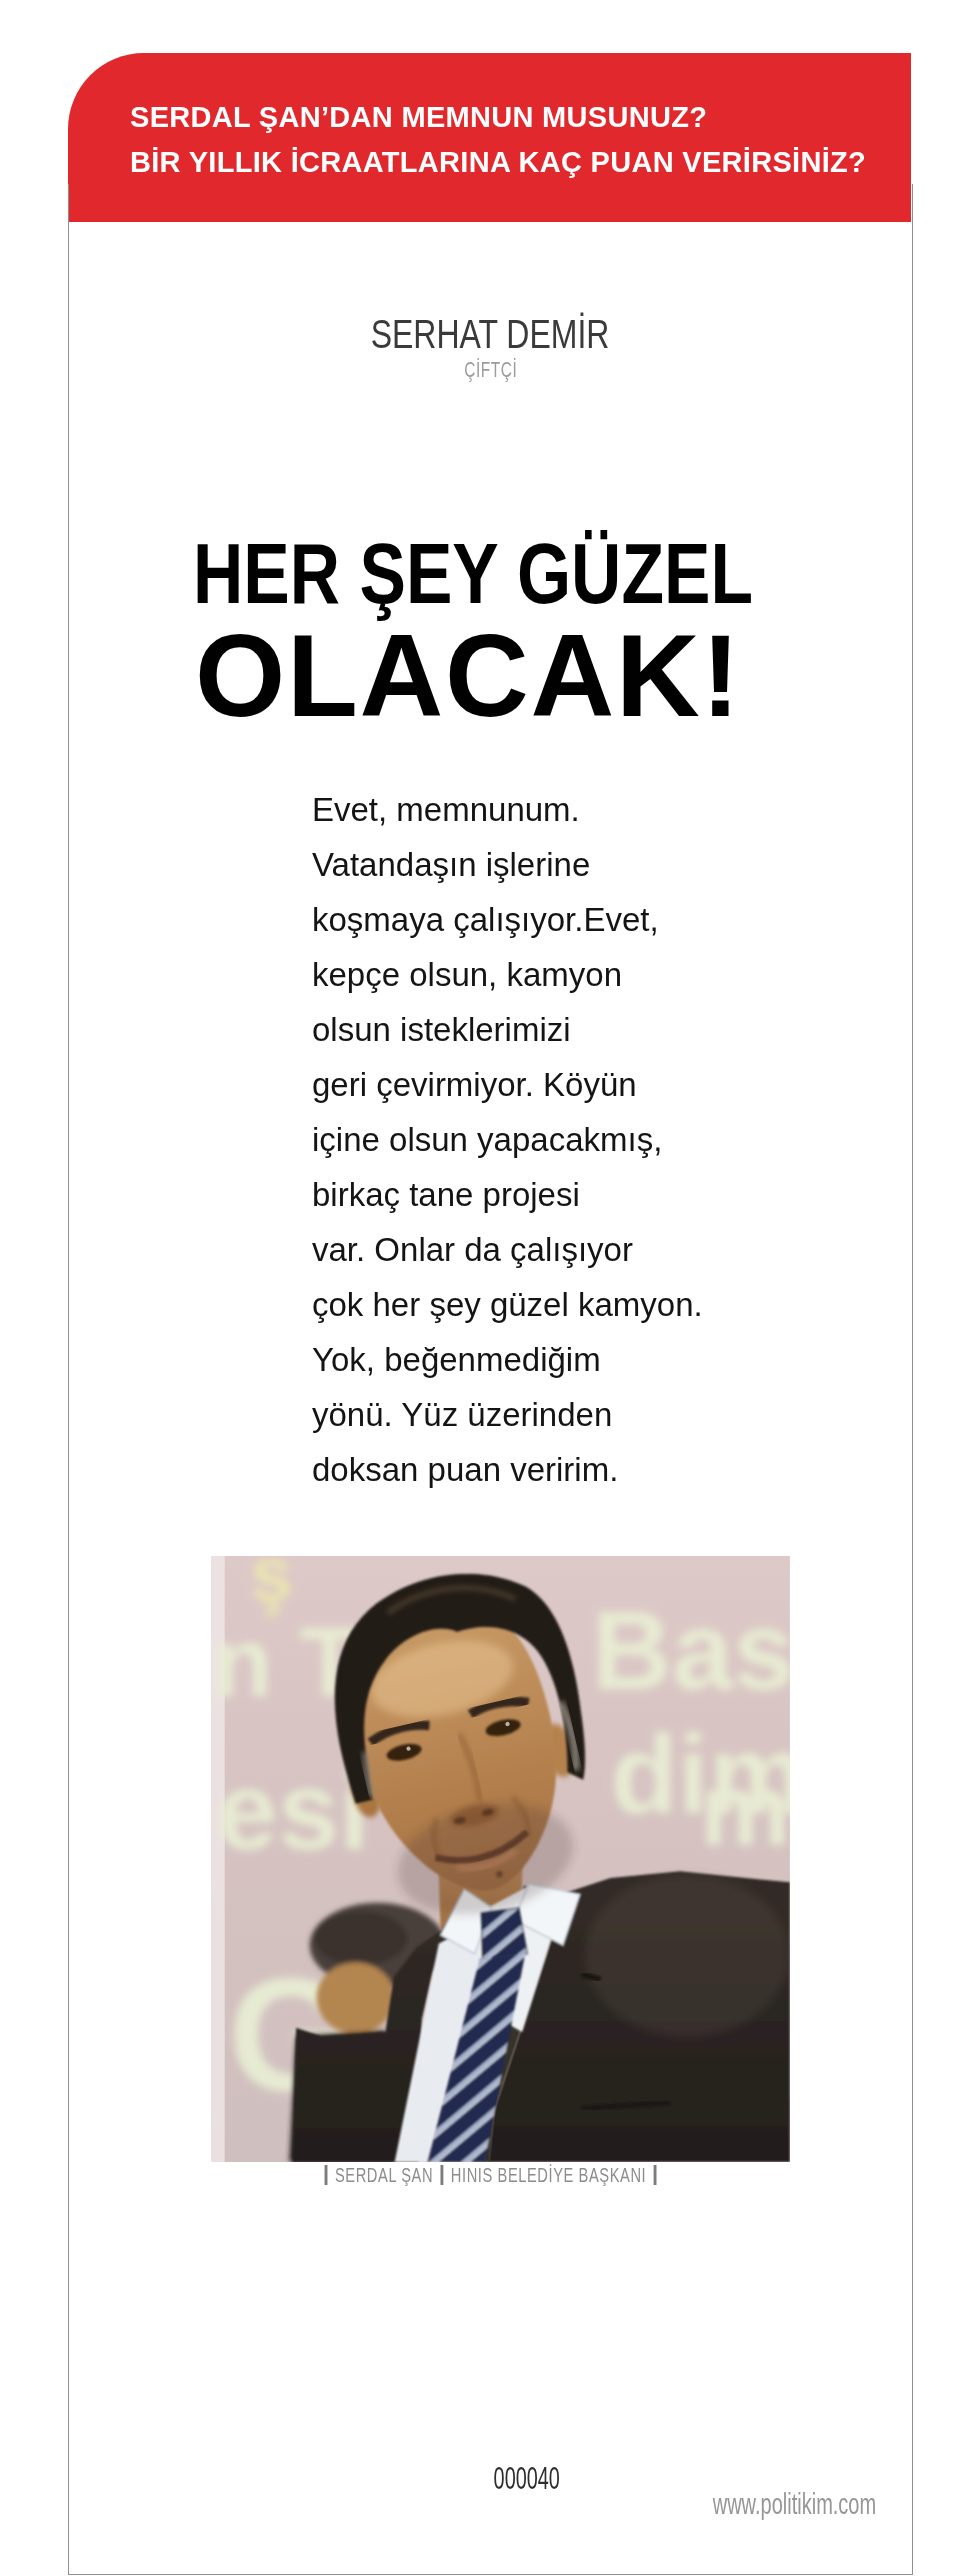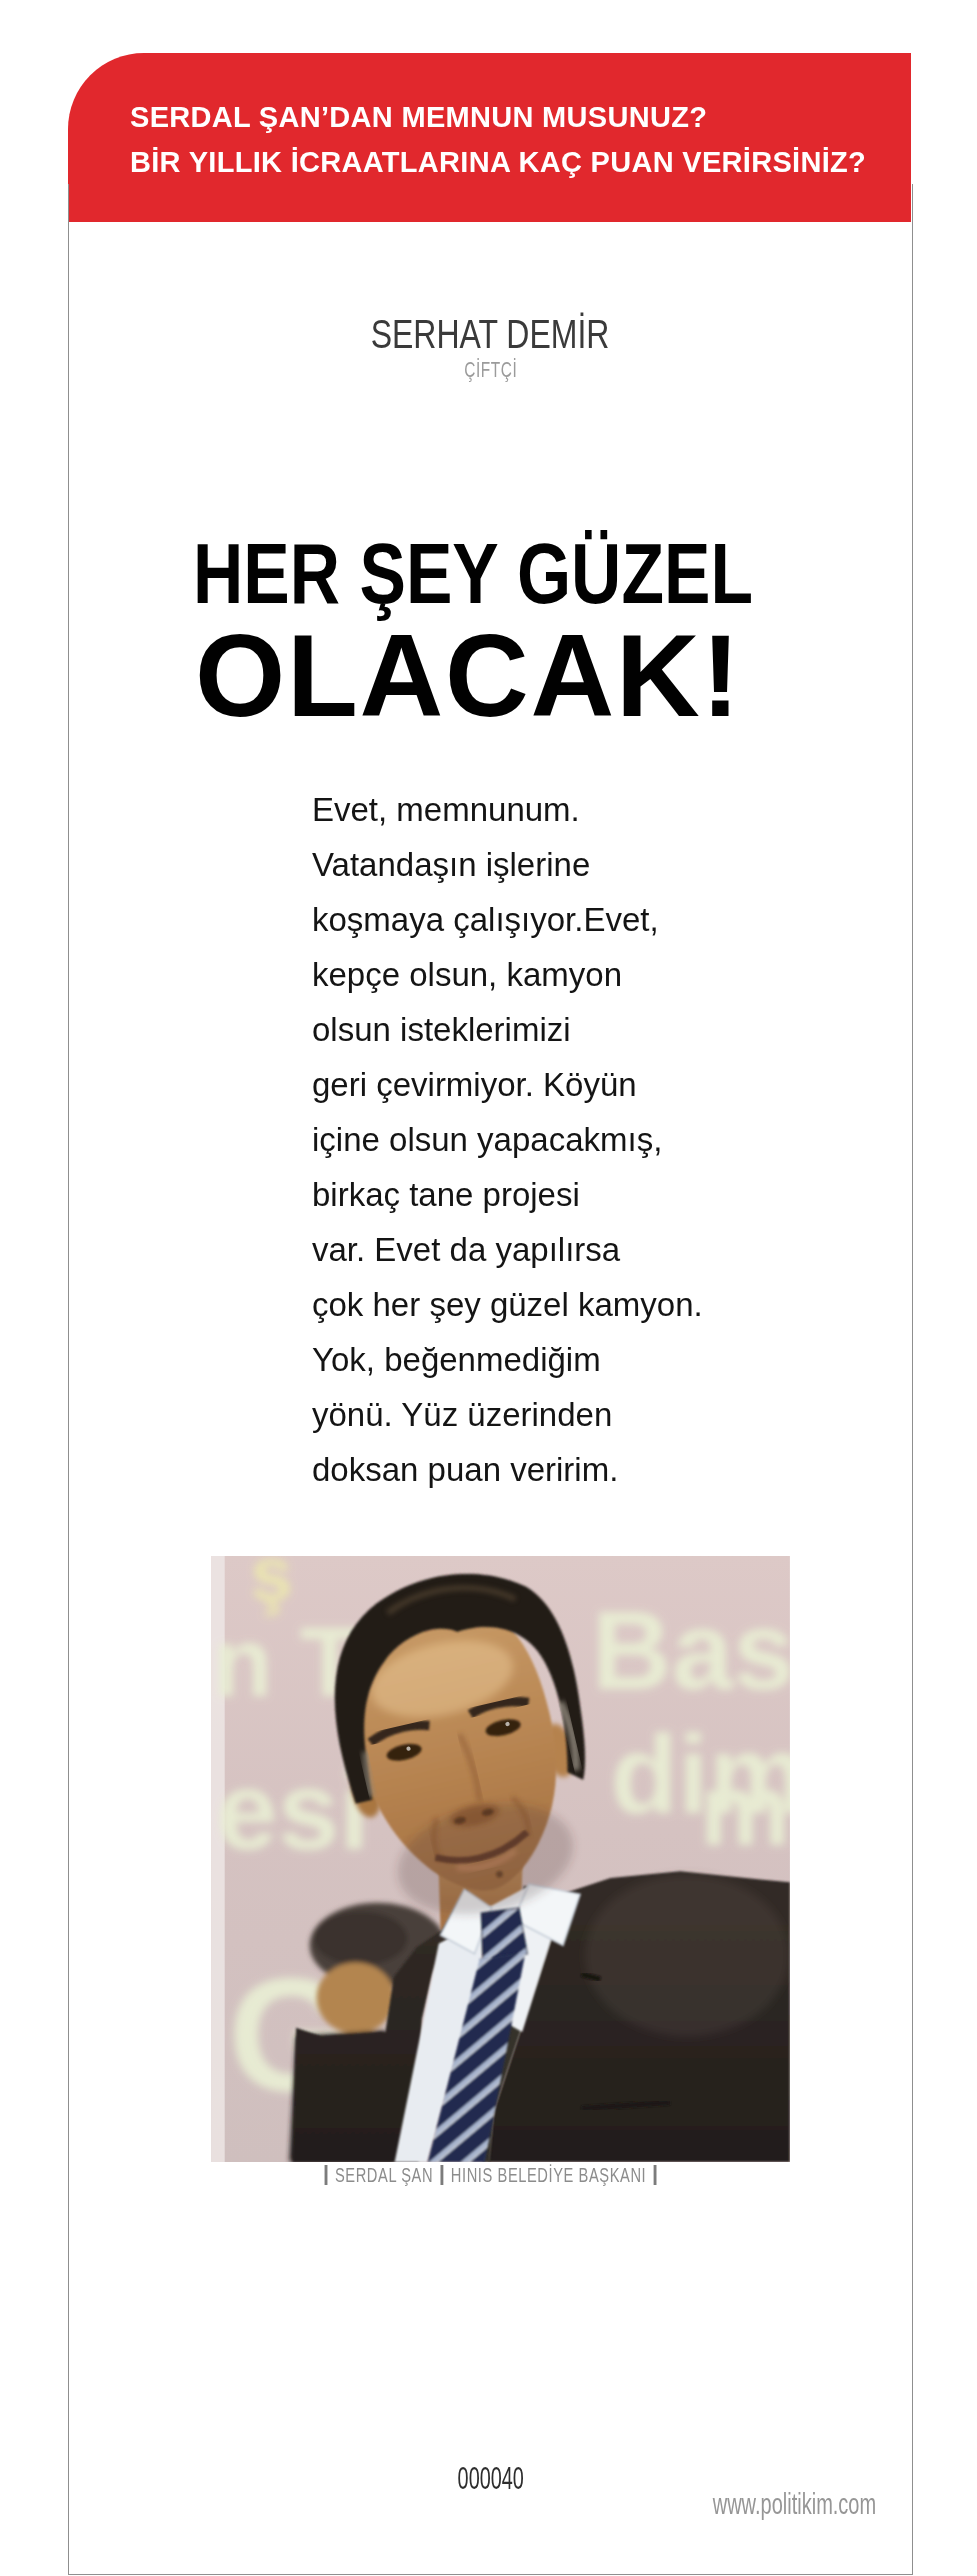--- a/index.html
+++ b/index.html
@@ -34,21 +34,21 @@
   .quote{position:absolute;left:312px;top:782px;width:510px;font-size:33px;line-height:55px;color:#141414;}
   .quote div{white-space:nowrap;}
   
   .photo{position:absolute;left:211px;top:1556px;width:579px;height:606px;overflow:hidden;}
   
   .caption{top:2164px;color:#8c8c8c;}
   .caption .scx{transform:scaleX(.72);}
   .cap-row{display:inline-flex;align-items:center;gap:10.2px;font-size:20.4px;letter-spacing:0.8px;line-height:22px;}
   .cap-bar{width:4.2px;height:20.4px;background:#7c7c7c;display:inline-block;}
   
-  .f-code{top:2463px;font-size:31px;line-height:31px;color:#2d2d2d;}
+  .f-code{top:2463px;font-size:31px;line-height:31px;color:#2d2d2d;margin-left:36px;}
   .f-code .scx{transform:scaleX(.64);}
   .f-site{top:2490px;font-size:29px;line-height:29px;color:#969696;text-align:right;}
   .f-site .scx{transform:scaleX(.69);}
 </style>
 </head>
 <body>
 
 <div class="page">
 
   <div class="banner" style="background: rgb(225, 40, 45);">
@@ -72,21 +72,21 @@
 
   <div class="quote">
     <div>Evet, memnunum.</div>
     <div>Vatandaşın işlerine</div>
     <div>koşmaya çalışıyor.Evet,</div>
     <div>kepçe olsun, kamyon</div>
     <div>olsun isteklerimizi</div>
     <div>geri çevirmiyor. Köyün</div>
     <div>içine olsun yapacakmış,</div>
     <div>birkaç tane projesi</div>
-    <div>var. Evet da yapılırsa</div>
+    <div>var. Onlar da çalışıyor</div>
     <div>çok her şey güzel kamyon.</div>
     <div>Yok, beğenmediğim</div>
     <div>yönü. Yüz üzerinden</div>
     <div>doksan puan veririm.</div>
   </div>
 
   <div class="photo">
     <svg width="579" height="606" viewBox="0 0 681 713">
       <defs>
         <linearGradient id="bgG" x1="0" y1="0" x2="0" y2="1">

